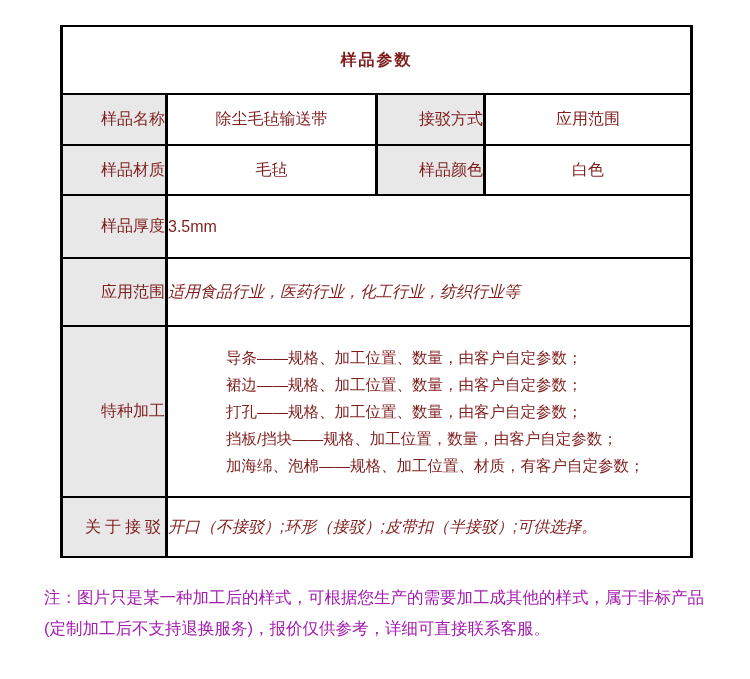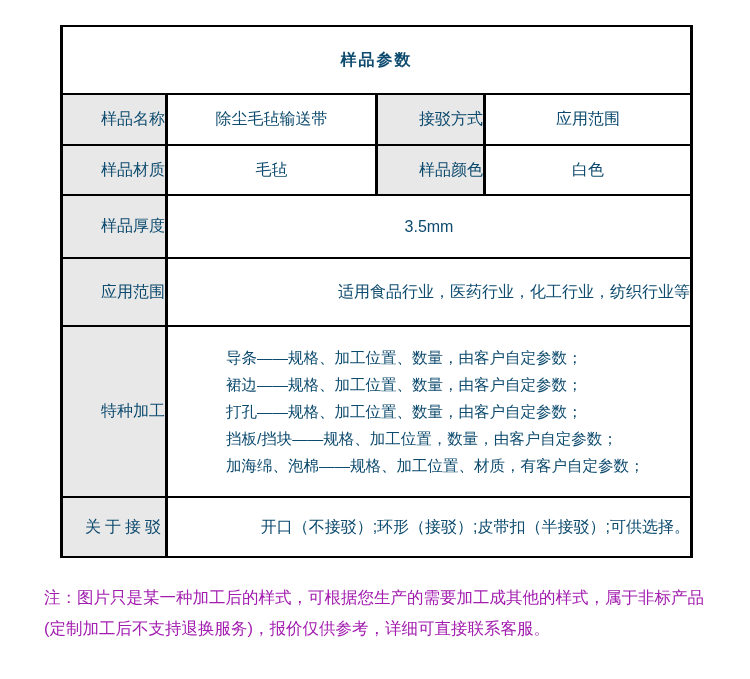--- a/index.html
+++ b/index.html
@@ -24,21 +24,21 @@
     border-collapse: collapse;
     table-layout: fixed;
   }
   table.spec td {
     border-top: 2px solid #000000;
     border-bottom: 2px solid #000000;
     border-left: 3px solid #000000;
     border-right: 3px solid #000000;
     padding: 0;
     font-size: 16px;
-    color: #0c4a6e;
+    color: #7f1d1d;
     vertical-align: middle;
   }
   td.hdr {
     height: 66px;
     text-align: center;
     font-size: 24px;
     font-weight: bold;
     letter-spacing: 2px;
     background: #ffffff;
   }
@@ -47,28 +47,28 @@
     text-align: right;
     font-size: 16px;
     font-weight: normal;
   }
   td.lab.spaced { letter-spacing: 4px; }
   td.val-c {
     text-align: center;
     font-weight: normal;
   }
   td.val-plain {
-    text-align: center;
     font-weight: normal;
   }
   td.val-l {
-    text-align: right;
+    text-align: left;
     font-weight: normal;
     padding-left: 20px;
     padding-right: 10px;
+    font-style: italic;
   }
   tr.r-top  td { height: 49px; }
   tr.r-two  td { height: 48px; }
   tr.r-thk  td { height: 61px; }
   tr.r-app  td { height: 66px; }
   tr.r-spec td { height: 169px; }
   tr.r-join td { height: 58px; }
   .spec-lines {
     padding: 6px 10px 6px 20px;
     line-height: 27px;

